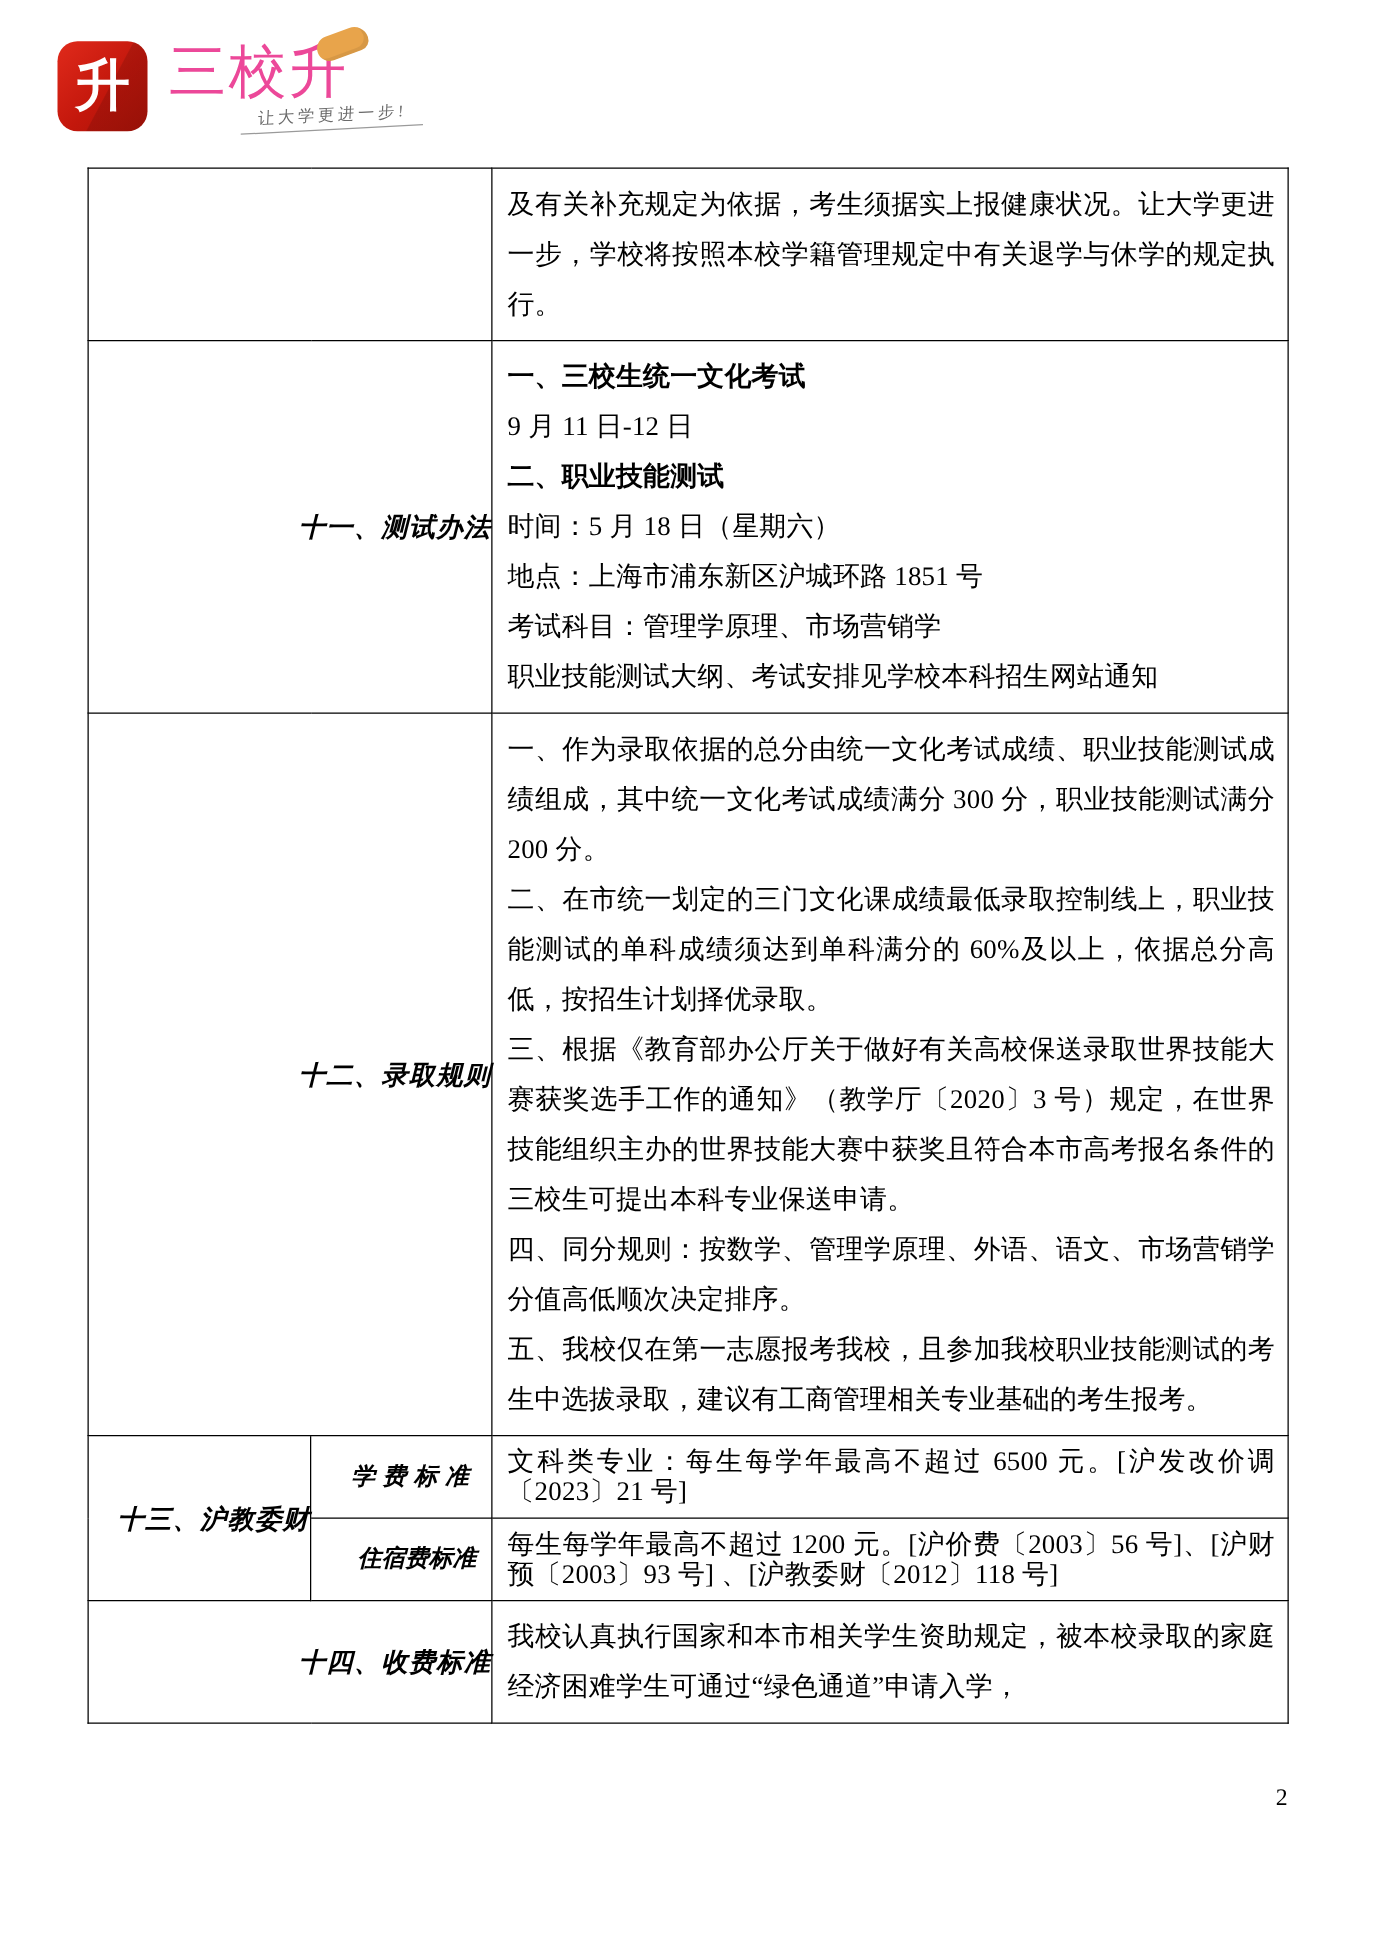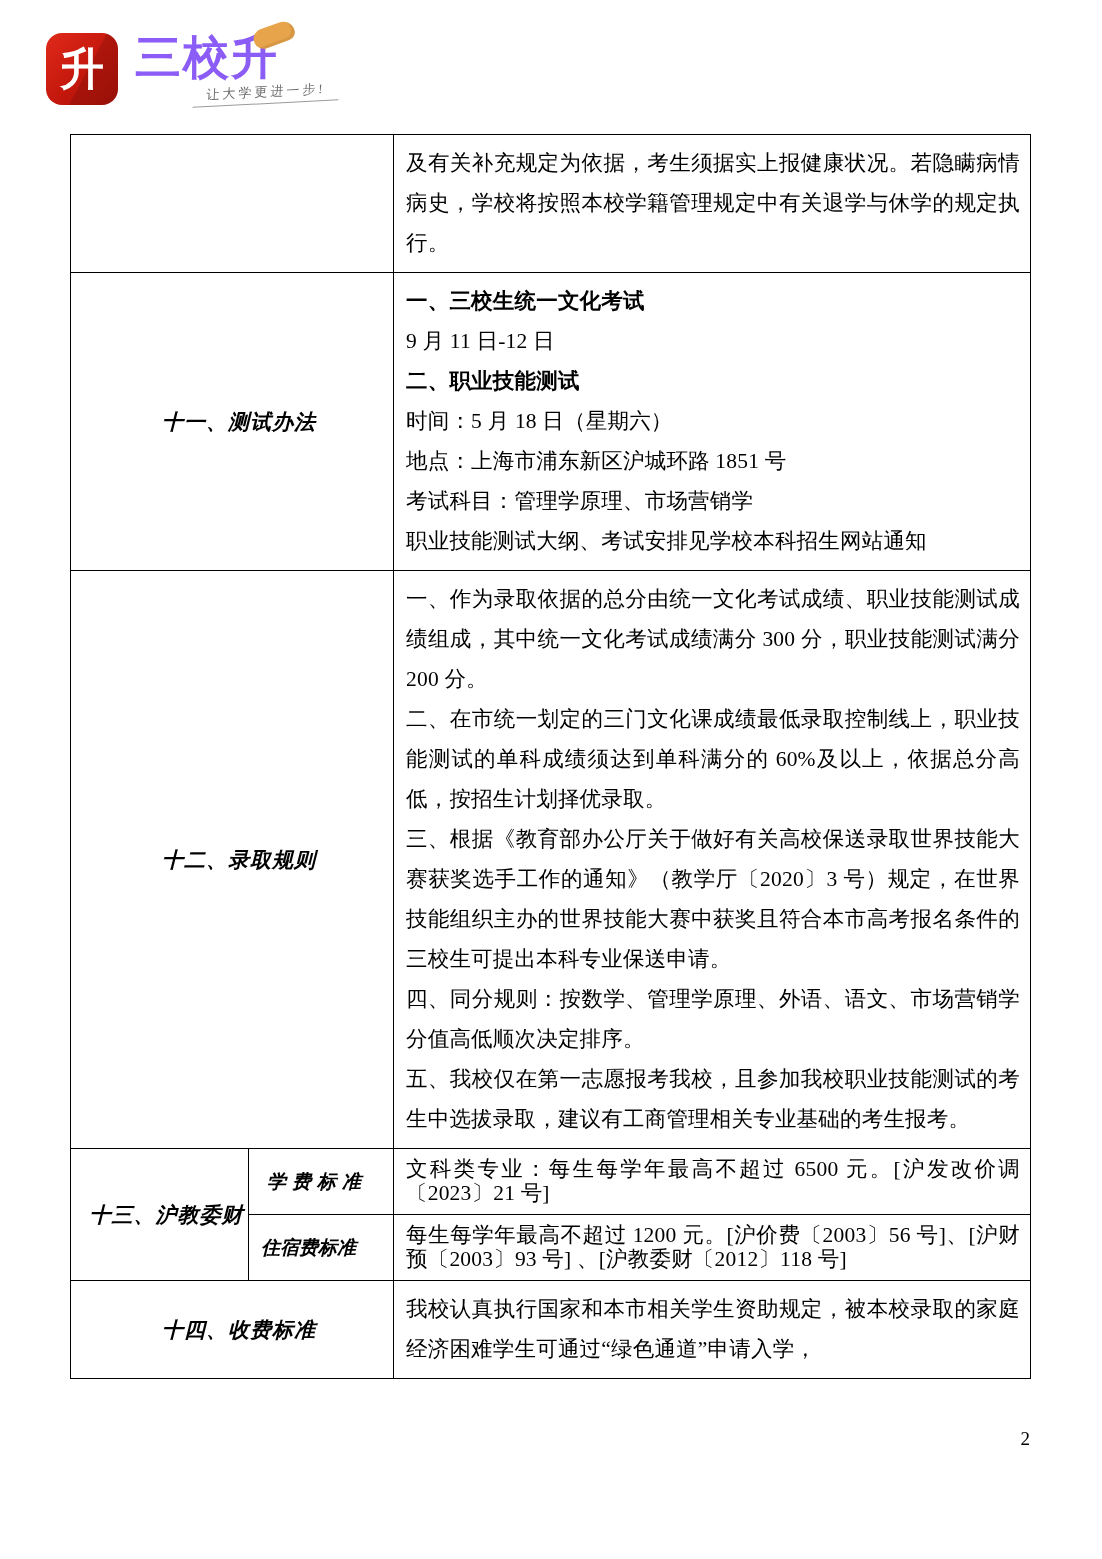--- a/index.html
+++ b/index.html
@@ -56,23 +56,23 @@
   .logo-wordmark-wrap {
     margin-left: 17px;
     display: flex;
     flex-direction: column;
     justify-content: center;
     height: 76px;
   }
   .logo-wordmark {
     font-family: "DejaVu Sans", sans-serif;
     font-size: 46px;
-    font-weight: 700;
+    font-weight: 400;
     line-height: 1.02;
-    color: #8b5cf6;
+    color: #ec4899;
     letter-spacing: 2px;
     white-space: nowrap;
     position: relative;
   }
   .logo-brush {
     position: absolute;
     left: 118px;
     top: -9px;
     width: 42px;
     height: 20px;
@@ -110,32 +110,32 @@
     border: 1px solid #000000;
     vertical-align: top;
     padding: 0;
   }
   .col-label   { width: 178px; }
   .col-sublabel{ width: 145px; }
   .col-body    { width: 637px; }
 
   .label-cell {
     vertical-align: middle !important;
-    text-align: center;
+    text-align: right;
     padding: 6px 0 6px 14px !important;
     font-family: "DejaVu Serif", "Liberation Serif", serif;
     font-weight: 700;
     font-size: 21px;
     letter-spacing: 1px;
     line-height: 1.5;
     font-style: italic;
   }
   .sublabel-cell {
     vertical-align: middle !important;
-    text-align: left;
+    text-align: right;
     padding: 6px 12px !important;
     font-family: "DejaVu Serif", "Liberation Serif", serif;
     font-weight: 700;
     font-size: 19px;
     line-height: 1.5;
     font-style: italic;
   }
   .sublabel-cell.spaced { letter-spacing: 6px; text-indent: 6px; }
 
   .body-cell {
@@ -189,21 +189,21 @@
   <colgroup>
     <col class="col-label">
     <col class="col-sublabel">
     <col class="col-body">
   </colgroup>
   <tbody>
 
     <tr>
       <td class="label-cell" colspan="2"></td>
       <td class="body-cell">
-        <p>及有关补充规定为依据，考生须据实上报健康状况。若隐瞒病情病史，学校将按照本校学籍管理规定中有关退学与休学的规定执行。</p>
+        <p>及有关补充规定为依据，考生须据实上报健康状况。让大学更进一步，学校将按照本校学籍管理规定中有关退学与休学的规定执行。</p>
       </td>
     </tr>
 
     <tr>
       <td class="label-cell" colspan="2">十一、测试办法</td>
       <td class="body-cell">
         <p class="strong">一、三校生统一文化考试</p>
         <p>9 月 11 日-12 日</p>
         <p class="strong">二、职业技能测试</p>
         <p>时间：5 月 18 日（星期六）</p>

